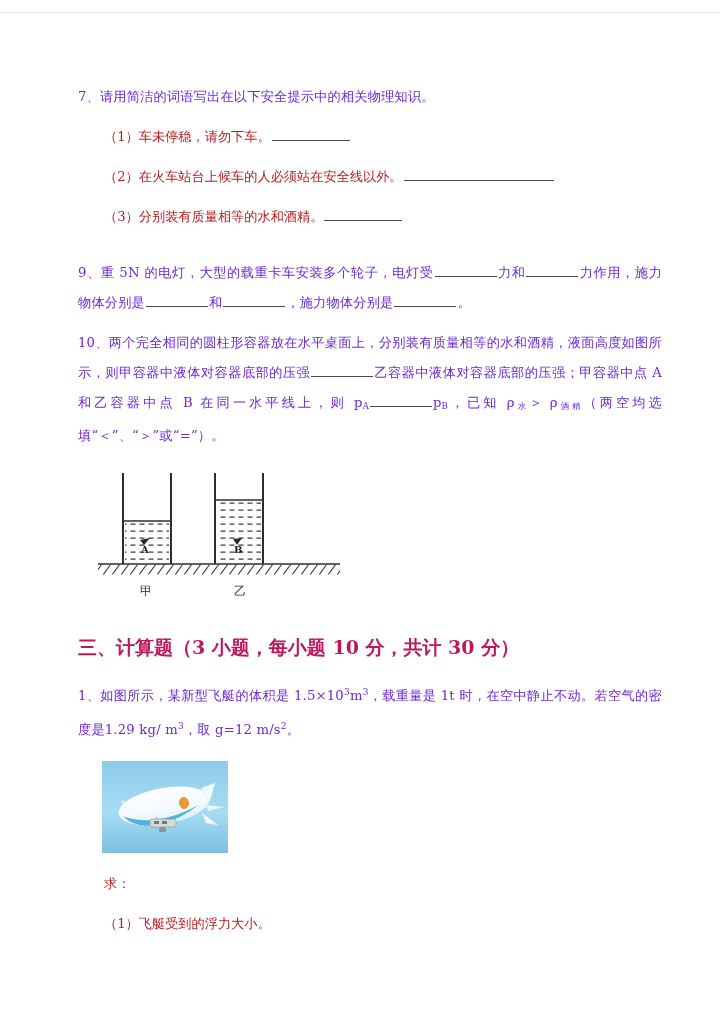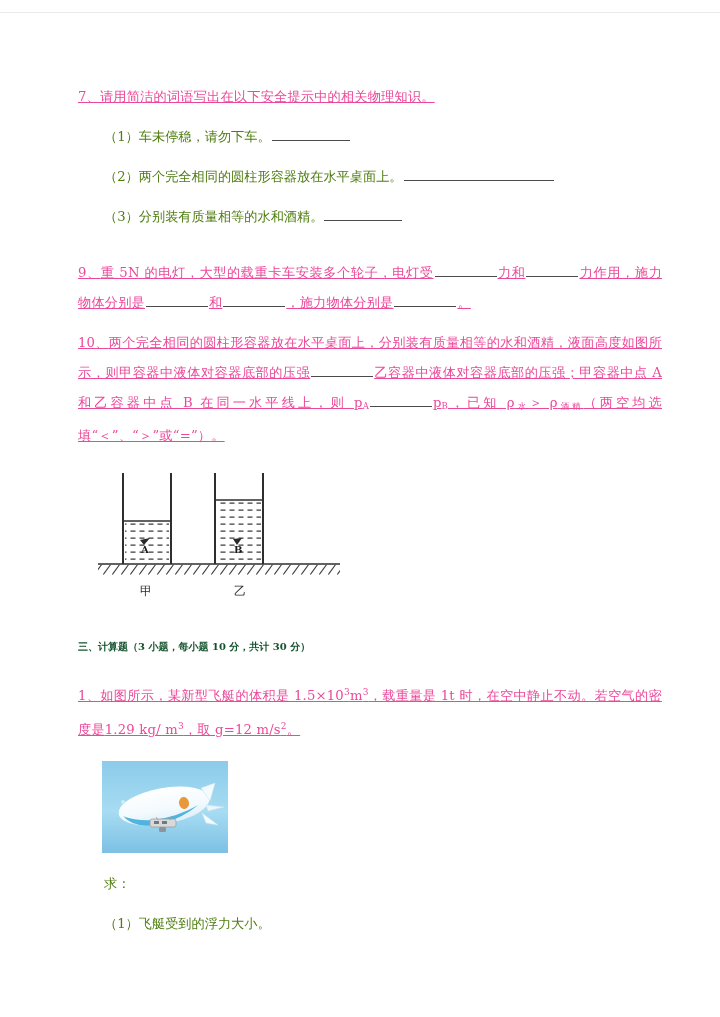--- a/index.html
+++ b/index.html
@@ -34,54 +34,53 @@
     top: 82px;
     width: 584px;
   }
 
   
   .q {
     font-size: 13.2px;
     line-height: 30px;
     letter-spacing: 0.2px;
     text-align: justify;
-    color: #ec4899;
-    text-decoration: underline;
+    color: #6d28d9;
   }
 
   .block-gap-sm { height: 10px; }
   .block-gap-md { height: 16px; }
 
   .sub {
     font-size: 13.2px;
     line-height: 30px;
     margin-left: 26px;
-    color: #4d7c0f;
+    color: #b91c1c;
   }
 
   
   .blank {
     display: inline-block;
     border-bottom: 1px solid #4a4a4a;
     vertical-align: baseline;
     height: 14px;
     margin: 0 1px;
   }
   .b-sm { width: 52px; }
   .b-md { width: 62px; }
   .b-lg { width: 78px; }
   .b-xl { width: 150px; }
   sup { font-size: 9px; vertical-align: 5px; }
   .sm-sub { font-size: 8.5px; vertical-align: -2px; letter-spacing: 0; }
 
   .section-head {
-    font-size: 10px;
+    font-size: 19px;
     font-weight: bold;
     line-height: 28px;
-    color: #14532d;
+    color: #be185d;
   }
 
   
   .fig-containers {
     margin-top: 14px;
     margin-left: 16px;
   }
   .fig-caption-row {
     position: relative;
     width: 250px;
@@ -111,21 +110,21 @@
 
     <div class="block-gap-sm"></div>
 
     <div class="sub">
       <span>（1）</span><span>车未停稳，请勿下车。</span><span class="blank b-lg"></span>
     </div>
 
     <div class="block-gap-sm"></div>
 
     <div class="sub">
-      <span>（2）</span><span>两个完全相同的圆柱形容器放在水平桌面上。</span><span class="blank b-xl"></span>
+      <span>（2）</span><span>在火车站台上候车的人必须站在安全线以外。</span><span class="blank b-xl"></span>
     </div>
 
     <div class="block-gap-sm"></div>
 
     <div class="sub">
       <span>（3）</span><span>分别装有质量相等的水和酒精。</span><span class="blank b-lg"></span>
     </div>
 
     <div class="block-gap-md"></div>
 

